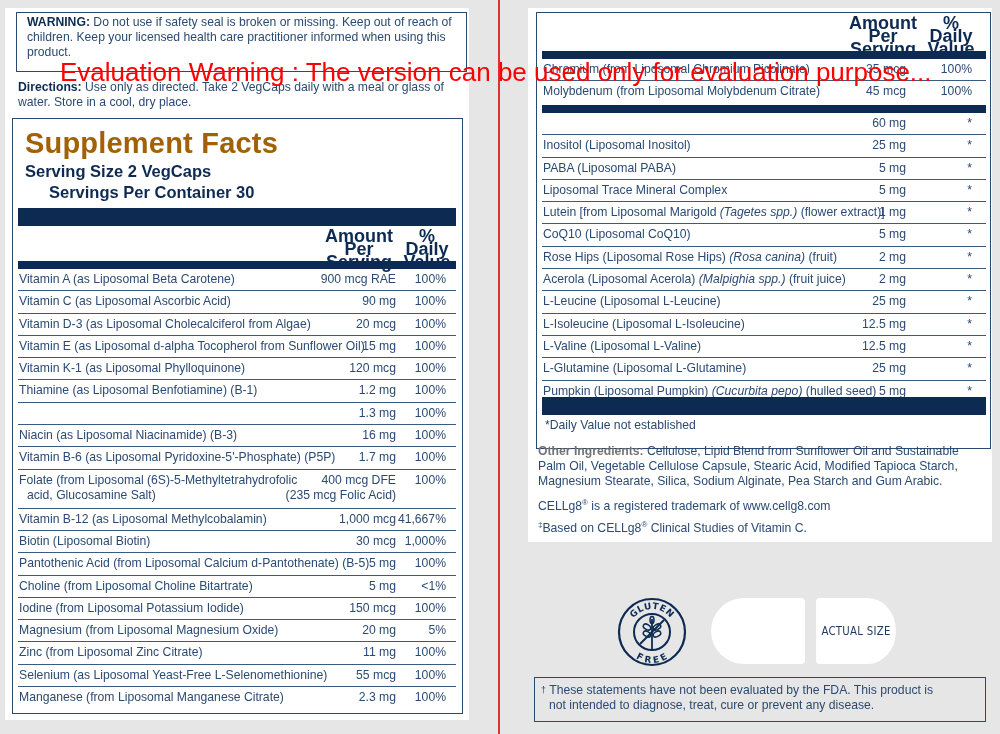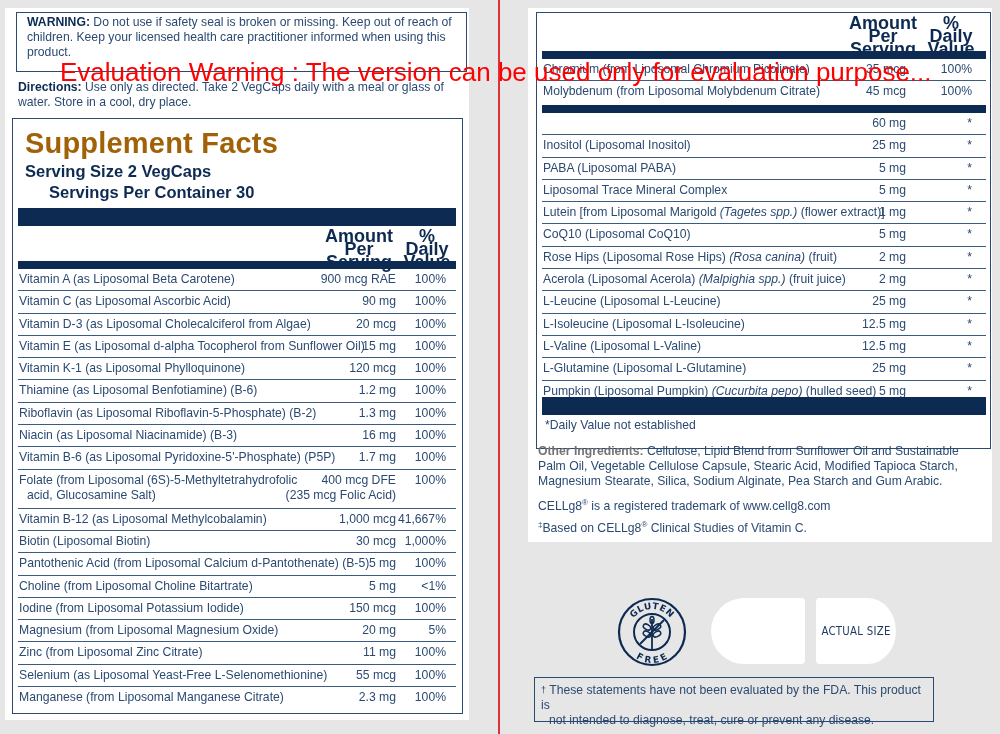--- a/index.html
+++ b/index.html
@@ -105,21 +105,21 @@
     background: #fff; border-radius: 33px 4px 4px 33px;
   }
   .capsule-right {
     position: absolute; left: 809px; top: 598px; width: 94px; height: 66px;
     background: #fff; border-radius: 4px 33px 33px 4px;
     display: flex; align-items: center; justify-content: center;
     font-size: 12px; color: #1f3a5f; letter-spacing: 0.3px;
     font-family: "DejaVu Sans", sans-serif; transform: scaleX(0.85);
   }
   .fda-box {
-    position: absolute; left: 534px; top: 677px; width: 400px; height: 45px;
+    position: absolute; left: 534px; top: 677px; width: 452px; height: 45px;
     padding: 5px 6px; font-size: 12.2px; line-height: 15px; color: #2b4a72;
   }
   .fda-box .dag { font-size: 9px; vertical-align: top; }
 
   
   .watermark {
     position: absolute; left: 60px; top: 57px; font-size: 26px; color: #ff0000;
     white-space: nowrap; font-family: "Liberation Sans", sans-serif;
     pointer-events: none; z-index: 10;
   }
@@ -175,26 +175,25 @@
         <span class="name">Vitamin E (as Liposomal d-alpha Tocopherol from Sunflower Oil)</span>
         <span class="amt">15 mg</span>
         <span class="dv">100%</span>
       </div>
     <div class="row">
         <span class="name">Vitamin K-1 (as Liposomal Phylloquinone)</span>
         <span class="amt">120 mcg</span>
         <span class="dv">100%</span>
       </div>
     <div class="row">
-        <span class="name">Thiamine (as Liposomal Benfotiamine) (B-6)</span>
+        <span class="name">Thiamine (as Liposomal Benfotiamine) (B-1)</span>
         <span class="amt">1.2 mg</span>
         <span class="dv">100%</span>
       </div>
     <div class="row">
-        <span class="name">Riboflavin (as Liposomal Riboflavin-5-Phosphate) (B-2)</span>
         <span class="amt">1.3 mg</span>
         <span class="dv">100%</span>
       </div>
     <div class="row">
         <span class="name">Niacin (as Liposomal Niacinamide) (B-3)</span>
         <span class="amt">16 mg</span>
         <span class="dv">100%</span>
       </div>
     <div class="row">
         <span class="name">Vitamin B-6 (as Liposomal Pyridoxine-5'-Phosphate) (P5P)</span>

